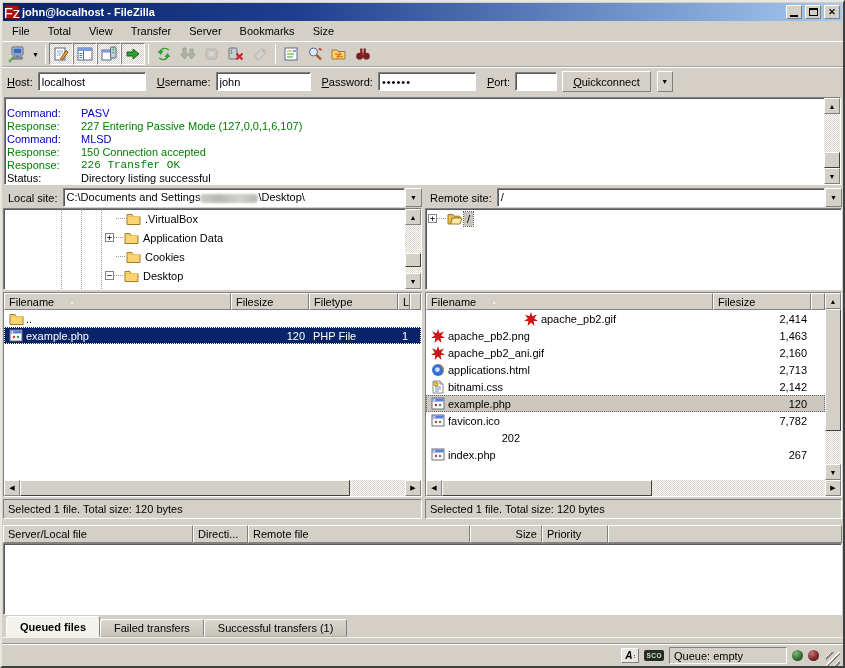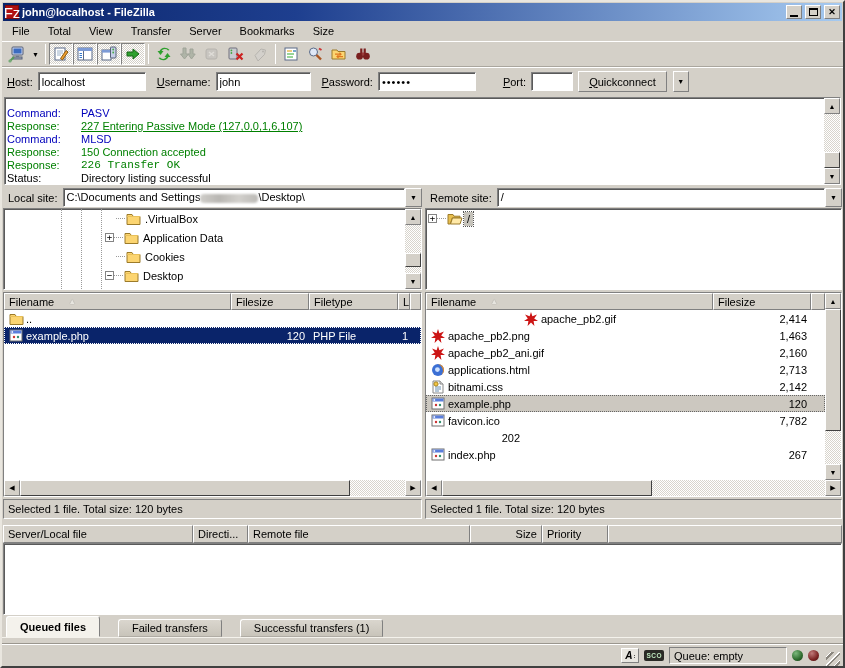--- a/index.html
+++ b/index.html
@@ -91,21 +91,21 @@
   .frow.selblue{background:#0a246a;color:#fff;outline:1px dotted #fff;outline-offset:-1px}
   .frow.selgrey{background:#ccc8c0;outline:1px dotted #666;outline-offset:-1px}
   .ficon{width:16px;flex:0 0 auto;display:flex;justify-content:center;margin-right:2px}
   .pstatus{height:20px;display:flex;align-items:center;padding:0 4px;border:1px solid;border-color:#808080 #fff #fff #808080;
            margin-top:2px;flex:0 0 auto;white-space:nowrap;overflow:hidden}
   .gap{height:6px;flex:0 0 auto}
   
   .qhead{height:18px;display:flex;background:#d4d0c8;flex:0 0 auto;margin:0 1px}
   .qbody{flex:1;background:#fff;margin:0 1px;border:1px solid;border-color:#808080 #fff #fff #808080;box-shadow:inset 1px 1px 0 #5a5a5a}
   
-  .tabs{height:22px;display:flex;align-items:flex-end;padding-left:4px;gap:18px;flex:0 0 auto}
+  .tabs{height:22px;display:flex;align-items:flex-end;padding-left:4px;gap:0;flex:0 0 auto}
   .tab{height:18px;padding:0 13px;display:flex;align-items:center;background:linear-gradient(#dad6ce,#c8c4ba);
        border:1px solid;border-color:#fff #808080 #b0aca4 #fff;border-radius:3px 3px 0 0;white-space:nowrap}
   .tab.active{height:21px;background:#f4f2ec;font-weight:bold;border-bottom-color:#f4f2ec}
   .understrip{height:7px;flex:0 0 auto;border-top:1px solid #f4f2ec}
   
   .statusbar{height:22px;display:flex;align-items:center;justify-content:flex-end;gap:5px;padding:0 3px;
              border-top:1px solid #fff;box-shadow:0 -1px 0 #9a968e;flex:0 0 auto;position:relative}
   .sb-ascii{width:18px;height:15px;display:flex;align-items:center;justify-content:center;font-weight:bold;font-size:10px;
             font-style:italic;border:1px solid;border-color:#fff #808080 #808080 #fff;background:#e8e6e0;gap:1px}
   .sb-ascii i{font-style:normal;font-size:6px;letter-spacing:0}
@@ -288,37 +288,37 @@
       </div>
     </div>
 
   <div class="quickbar">
     <span class="flabel">Host:</span>
     <input class="inp" style="width: 108px;" value="localhost">
     <span class="flabel" style="margin-left:6px">Username:</span>
     <input class="inp" style="width: 95px;" value="john">
     <span class="flabel" style="margin-left:6px">Password:</span>
     <input class="inp" style="width: 98px; letter-spacing: 1px;" value="••••••">
-    <span class="flabel" style="margin-left:22px">Port:</span>
+    <span class="flabel" style="margin-left:6px">Port:</span>
     <input class="inp" style="width: 42px;" value="">
     <button class="qcbtn raised2">Quickconnect</button>
     <div class="qcdd raised2">
         <span>▼</span>
       </div>
   </div>
 
   <div class="logwrap sunken">
     <div class="loglines" id="loglines">
         <div class="logrow">
           <span class="logtype" style="color: rgb(0, 0, 187);">Command:</span>
           <span style="color: rgb(0, 0, 187);">PASV</span>
         </div>
         <div class="logrow">
           <span class="logtype" style="color: rgb(0, 128, 0);">Response:</span>
-          <span style="color: rgb(0, 128, 0); text-decoration: underline;">227 Entering Passive Mode (127,0,0,1,6,107)</span>
+          <span style="color: rgb(0, 128, 0);">227 Entering Passive Mode (127,0,0,1,6,107)</span>
         </div>
         <div class="logrow">
           <span class="logtype" style="color: rgb(0, 0, 187);">Command:</span>
           <span style="color: rgb(0, 0, 187);">MLSD</span>
         </div>
         <div class="logrow">
           <span class="logtype" style="color: rgb(0, 128, 0);">Response:</span>
           <span style="color: rgb(0, 128, 0);">150 Connection accepted</span>
         </div>
         <div class="logrow">

